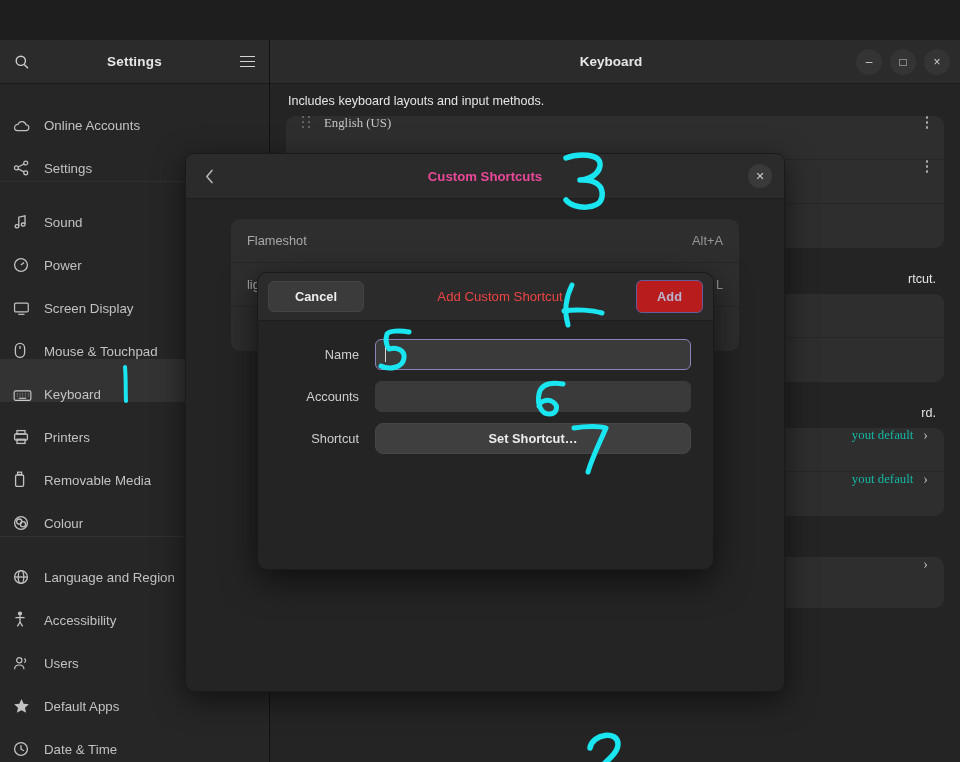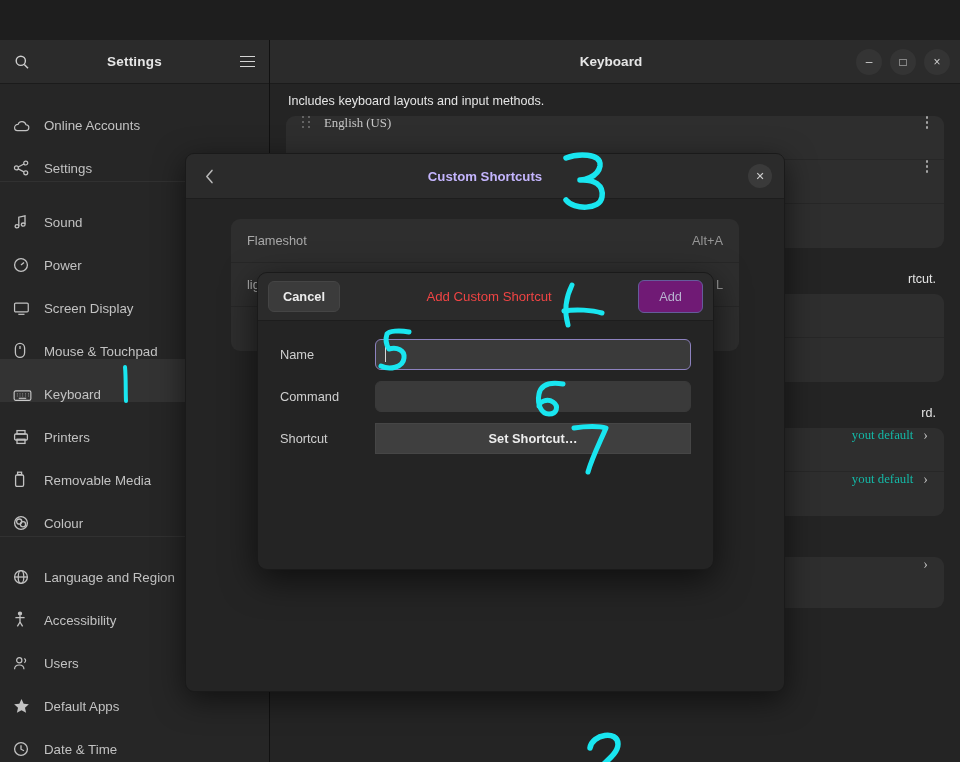--- a/index.html
+++ b/index.html
@@ -81,21 +81,21 @@
     position: absolute; left: 185px; top: 113px; width: 600px; height: 539px;
     background: #242424; border-radius: 9px; border: 1px solid #1a1a1a;
     box-shadow: 0 8px 30px rgba(0,0,0,.55);
     overflow: hidden;
   }
   .cs-header {
     height: 45px; background: #2b2b2b; border-bottom: 1px solid #1d1d1d;
     display: flex; align-items: center; position: relative;
   }
   .cs-back { width: 46px; display:flex; align-items:center; justify-content:center; color:#b9b9b9; font-size: 15px;}
-  .cs-title { flex:1; text-align:center; font-size:13.2px; font-weight:bold; color:#c4b5fd; padding-right: 46px;}
+  .cs-title { flex:1; text-align:center; font-size:13.2px; font-weight:bold; color:#ec4899; padding-right: 46px;}
   .cs-close {
     position:absolute; right:12px; top:50%; transform: translateY(-50%);
     width:24px;height:24px;border-radius:50%;background:#3a3a3a;
     display:flex;align-items:center;justify-content:center;color:#cfcfcf;font-size:11px;
   }
   .cs-body { padding: 20px 45px; }
   .cs-card { background:#2e2e2e; border-radius:9px; overflow:hidden; }
   .cs-row {
     display:flex;align-items:center;height:44px;padding:0 16px;
     border-bottom:1px solid #272727;color:#a9a9a9;font-size:12.8px;
@@ -109,39 +109,39 @@
     position:absolute; left:257px; top:232px; width:457px; height:298px;
     background:#242424; border-radius:10px; border:1px solid #1a1a1a;
     box-shadow: 0 10px 34px rgba(0,0,0,.6); overflow:hidden;
   }
   .acs-header{
     height:48px;display:flex;align-items:center;padding:0 10px;background:#2b2b2b;
     border-bottom:1px solid #1d1d1d;position:relative;
   }
   .acs-cancel{
     background:#3b3b3b;color:#ededed;font-size:12.8px;font-weight:bold;
-    padding:7px 14px;border-radius:6px;border:1px solid #454545;
+    padding:7px 26px;border-radius:6px;border:1px solid #454545;
   }
   .acs-title{flex:1;text-align:center;font-size:13.2px;font-weight:normal;color:#ef4444;}
   .acs-add{
-    background:#701a75;color:#b8b3cf;font-size:12.8px;
-    padding:8px 20px;border-radius:6px;border:1px solid #655c9b;
+    background:#b91c1c;color:#b8b3cf;font-size:12.8px;
+    padding:8px 20px;border-radius:6px;border:1px solid #655c9b;font-weight:bold;
   }
   .acs-form{padding:18px 22px 0 22px;}
   .frow{display:flex;align-items:center;margin-bottom:11px;}
-  .flabel{width:95px;text-align:left;padding-right:16px;color:#cfcfcf;font-size:12.8px;}
+  .flabel{width:95px;text-align:right;padding-right:16px;color:#cfcfcf;font-size:12.8px;}
   .fctl{flex:1;}
   .finput{
     height:31px;background:#3a3a3a;border-radius:6px;border:1px solid #8d82bf;
     display:flex;align-items:center;padding:0 9px;
   }
   .caret{width:1px;height:15px;background:#d7d7d7;}
   .finput.plain{border:1px solid #3a3a3a;}
   .fbtn{
-    height:31px;background:#3f3f3f;border-radius:0;border:1px solid #464646;
+    height:31px;background:#3f3f3f;border-radius:8px;border:1px solid #464646;
     display:flex;align-items:center;justify-content:center;
     color:#ededed;font-size:12.8px;font-weight:bold;
   }
 
   
   .ann { position:absolute; color:#19e6f0; font-weight:400; pointer-events:none; }
   .ann svg { display:block; overflow: visible;}
 
   .watermark{
     position:absolute; right:8px; bottom:6px; color:#cfcfcf; font-size:17px;
@@ -470,21 +470,21 @@
       <div class="frow">
         <div class="flabel">Name</div>
         <div class="fctl">
           <div class="finput">
             <span class="caret"></span>
             <span></span>
           </div>
         </div>
       </div>
       <div class="frow">
-        <div class="flabel">Command</div>
+        <div class="flabel">Accounts</div>
         <div class="fctl">
           <div class="finput plain">
             <span></span>
           </div>
         </div>
       </div>
       <div class="frow">
         <div class="flabel">Shortcut</div>
         <div class="fctl">
           <div class="fbtn">Set Shortcut…</div>

